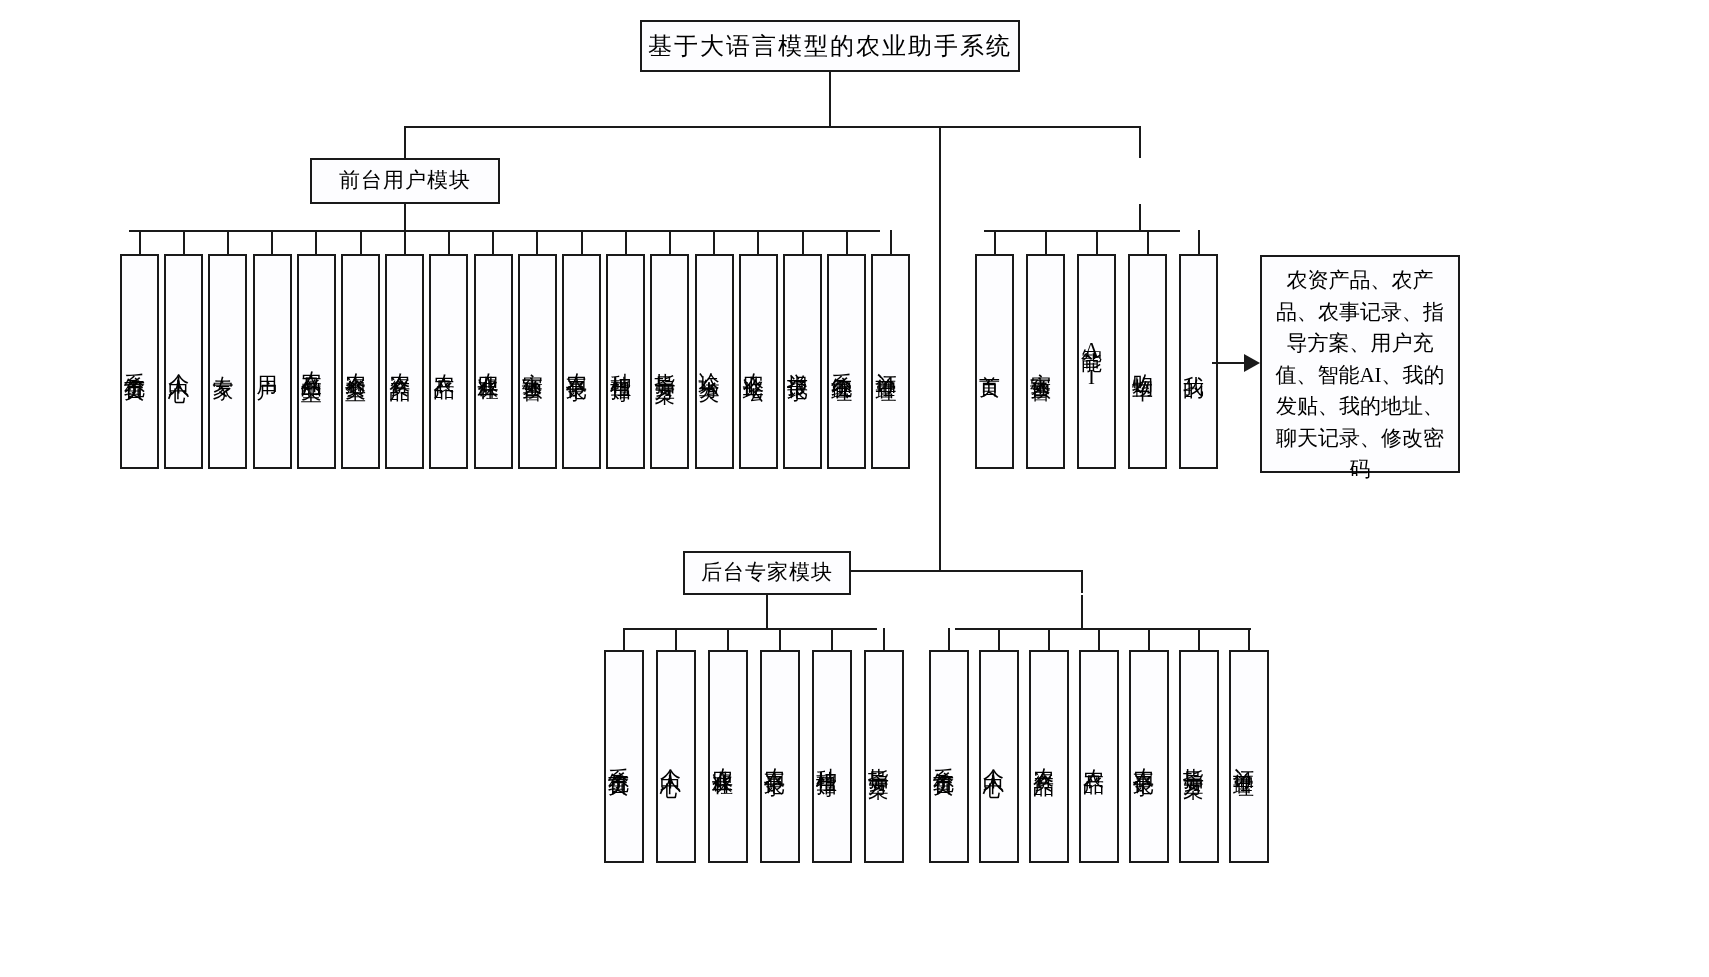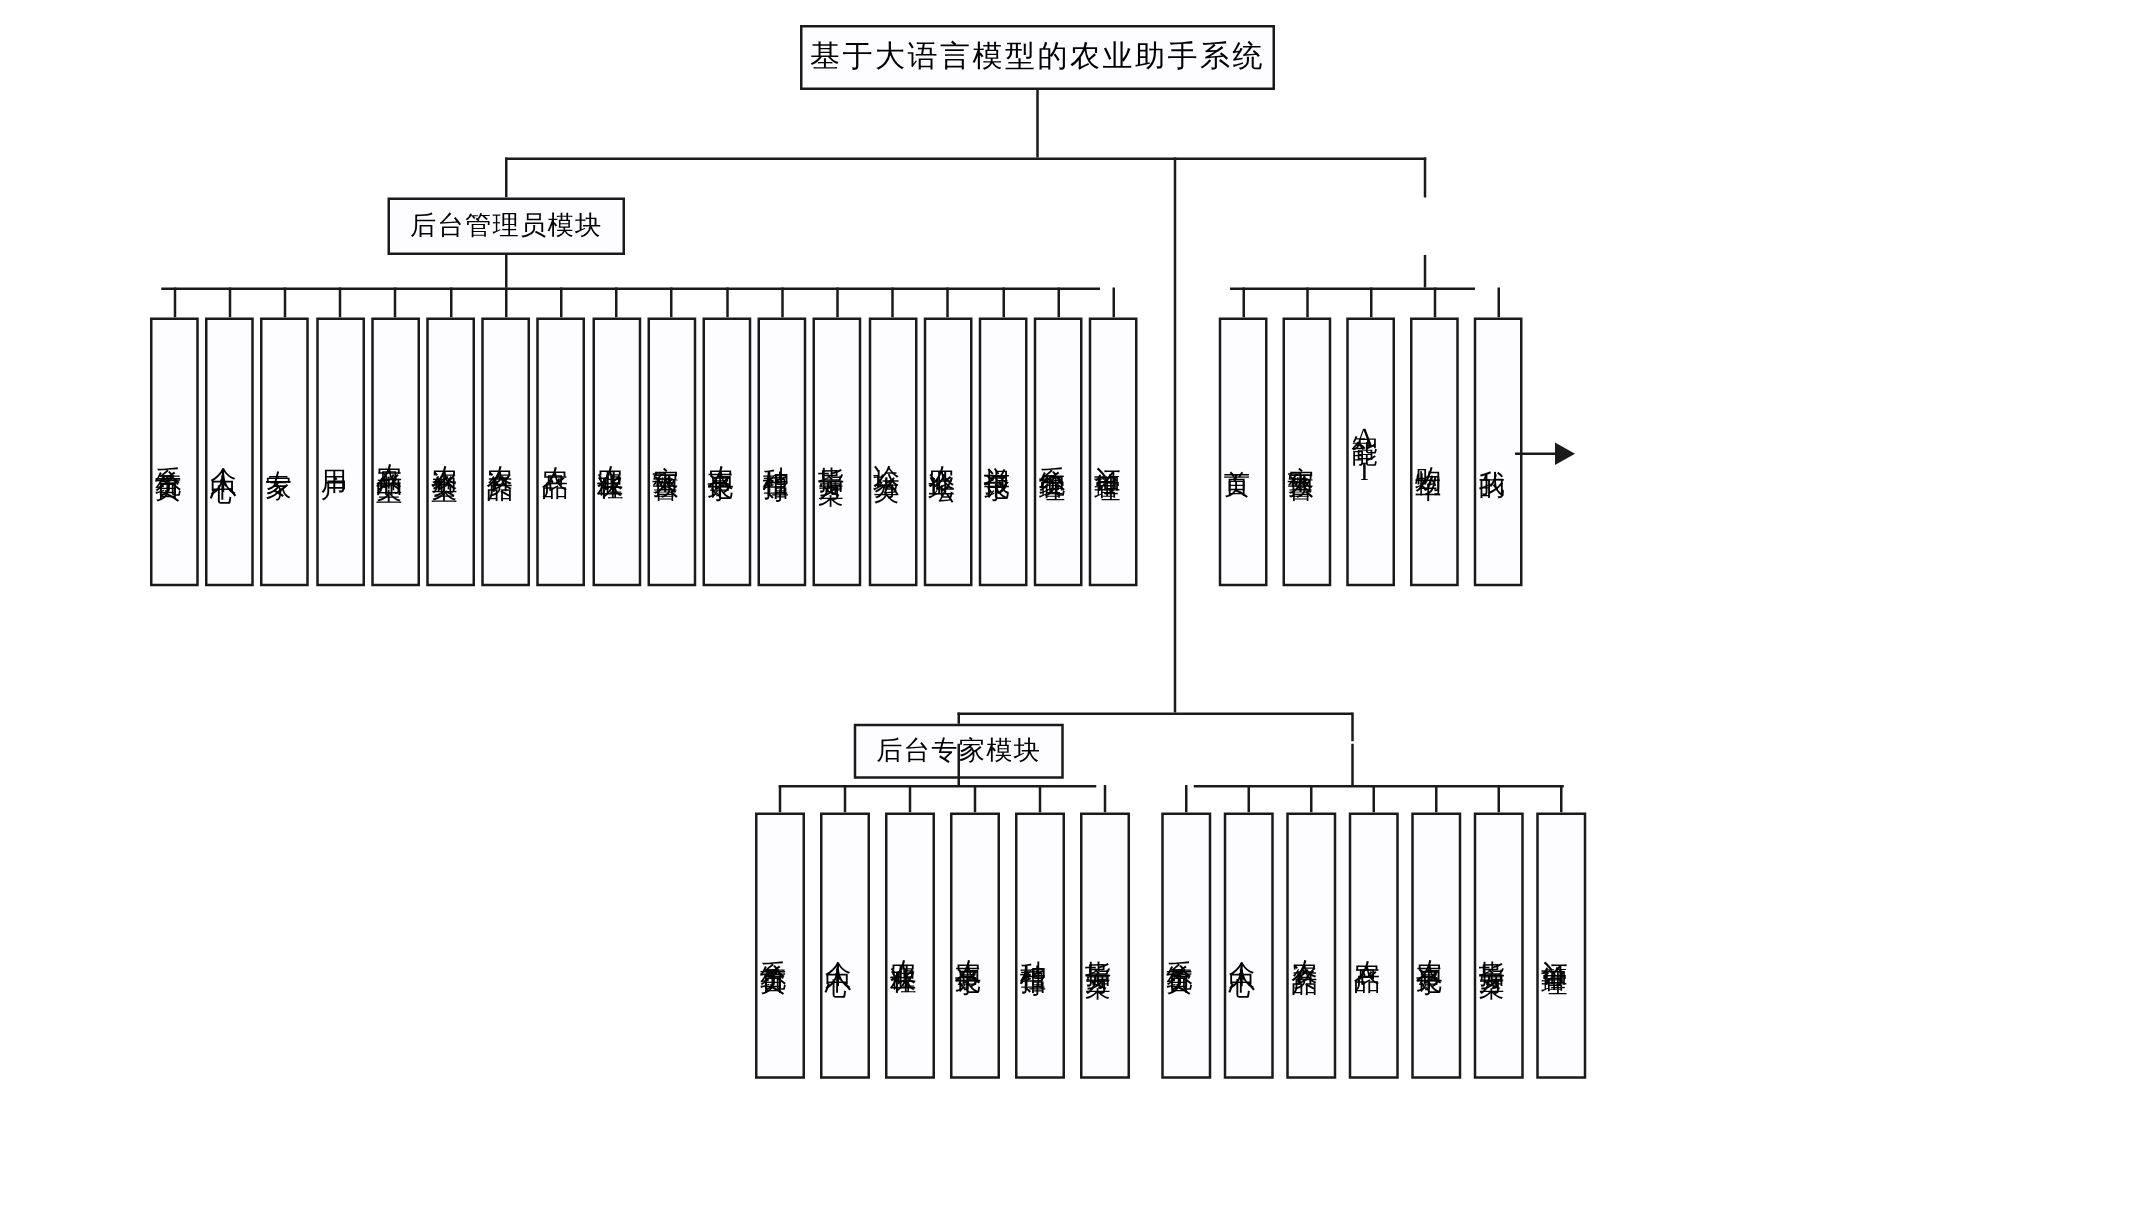--- a/index.html
+++ b/index.html
@@ -84,32 +84,32 @@
   <div class="line v" style="left:829px; top:72px; height:54px;"></div>
 
   <div class="line h" style="left:404px; top:126px; width:737px;"></div>
 
   <div class="line v" style="left:404px; top:126px; height:32px;"></div>
 
   <div class="line v" style="left:1139px; top:126px; height:32px;"></div>
 
   <div class="line v" style="left:939px; top:126px; height:444px;"></div>
 
-  <div class="node horiz" style="left:310px; top:158px; width:190px; height:46px;">后台管理员模块</div>
+  <div class="node horiz" style="left:310px; top:158px; width:190px; height:46px;">前台用户模块</div>
   <div class="line v" style="left:404px; top:204px; height:26px;"></div>
   <div class="line h" style="left:129px; top:230px; width:751px;"></div>
 
   <div class="line v" style="left:1139px; top:204px; height:26px;"></div>
   <div class="line h" style="left:984px; top:230px; width:196px;"></div>
 
   <div class="line h" style="left:766px; top:570px; width:316px;"></div>
   <div class="line v" style="left:766px; top:570px; height:23px;"></div>
   <div class="line v" style="left:1081px; top:570px; height:23px;"></div>
 
-  <div class="node horiz" style="left:683px; top:551px; width:168px; height:44px;margin-top:28px;">后台专家模块</div>
+  <div class="node horiz" style="left:683px; top:551px; width:168px; height:44px;">后台专家模块</div>
   <div class="line v" style="left:766px; top:595px; height:33px;"></div>
   <div class="line h" style="left:623px; top:628px; width:254px;"></div>
 
   <div class="line v" style="left:1081px; top:595px; height:33px;"></div>
   <div class="line h" style="left:955px; top:628px; width:296px;"></div>
 
   <div id="leaf-layer">
       <div class="line v" style="left: 138.5px; top: 230px; height: 24px;"></div>
       <div class="node vert" style="left: 120px; top: 254px; width: 39px; height: 215px;">系统首页</div>
       <div class="line v" style="left: 182.7px; top: 230px; height: 24px;"></div>
@@ -177,17 +177,18 @@
       <div class="line v" style="left: 1098px; top: 628px; height: 22px;"></div>
       <div class="node vert" style="left: 1079px; top: 650px; width: 40px; height: 213px;">农产品</div>
       <div class="line v" style="left: 1148px; top: 628px; height: 22px;"></div>
       <div class="node vert" style="left: 1129px; top: 650px; width: 40px; height: 213px;">农事记录</div>
       <div class="line v" style="left: 1198px; top: 628px; height: 22px;"></div>
       <div class="node vert" style="left: 1179px; top: 650px; width: 40px; height: 213px;">指导方案</div>
       <div class="line v" style="left: 1248px; top: 628px; height: 22px;"></div>
       <div class="node vert" style="left: 1229px; top: 650px; width: 40px; height: 213px;">订单管理</div>
     </div>
 
+  <div class="node textbox" style="left:1260px; top:255px; width:200px; height:218px;">农资产品、农产品、农事记录、指导方案、用户充值、智能AI、我的发贴、我的地址、聊天记录、修改密码</div>
 
   <div class="line h" style="left:1212px; top:362px; width:34px;"></div>
   <div class="arrow-head" style="left:1244px; top:354px;"></div>
 
 </div>
 
 </body></html>

